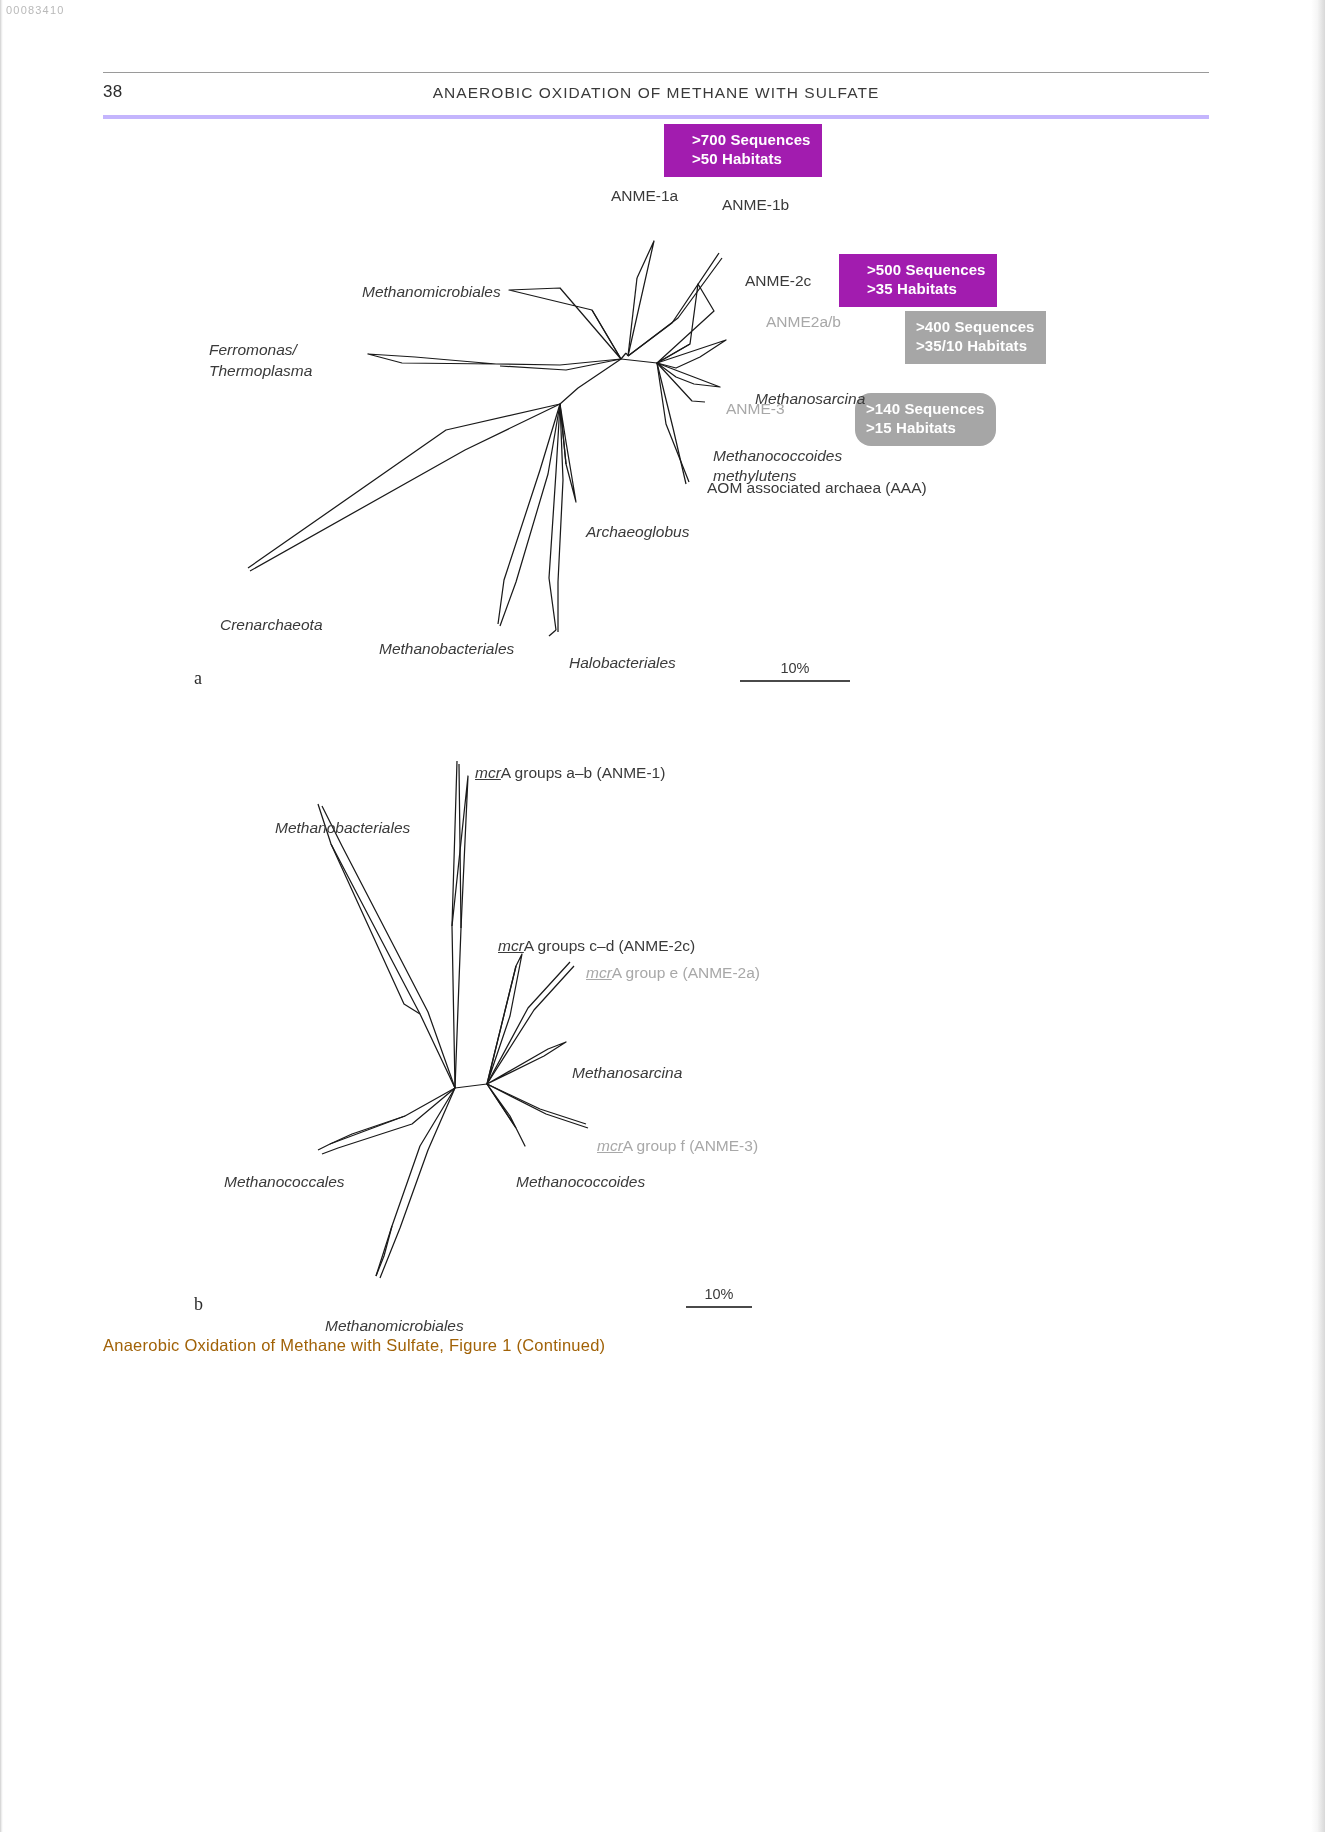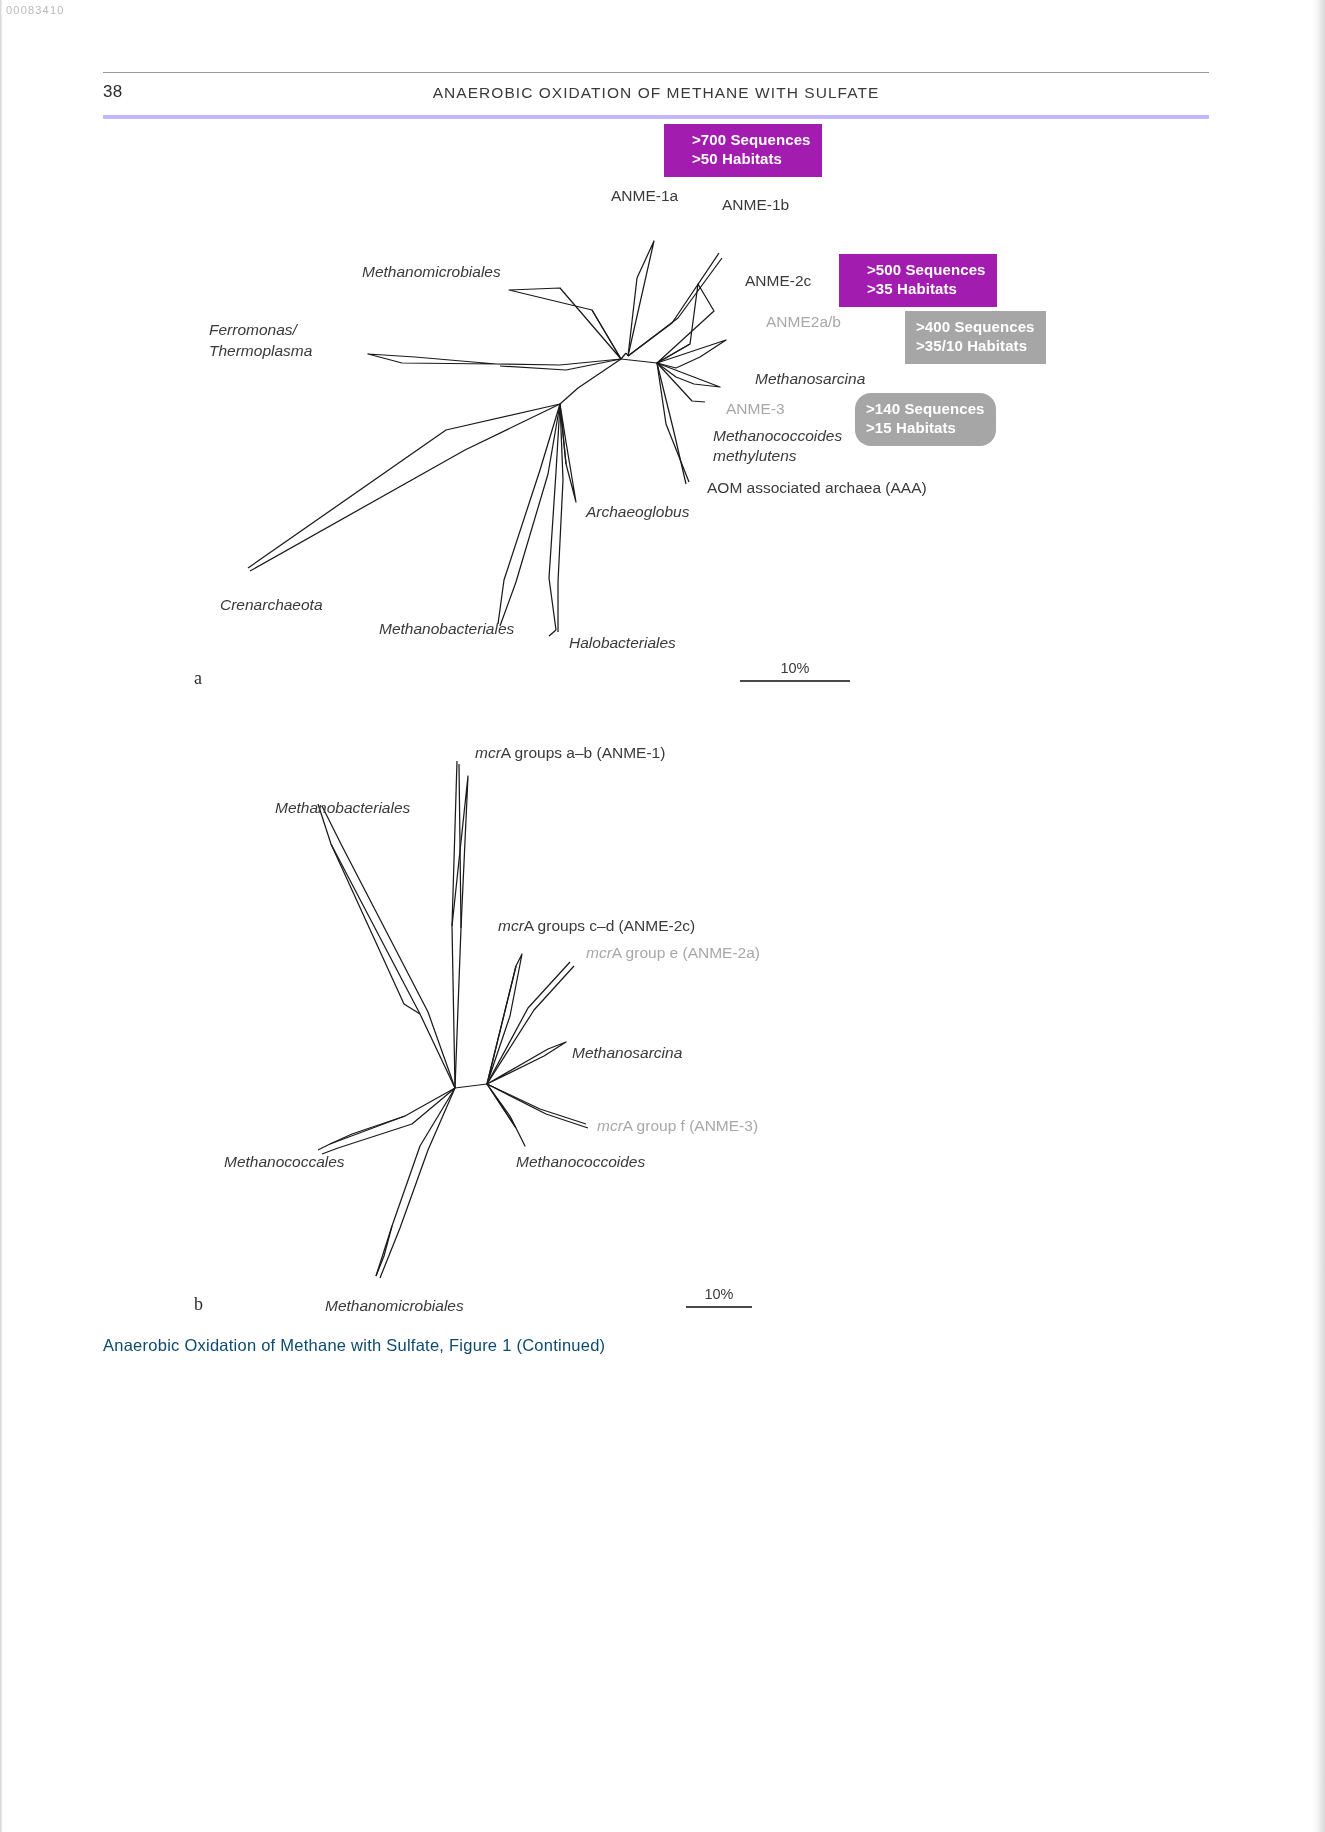--- a/index.html
+++ b/index.html
@@ -43,24 +43,24 @@
   .panel{position:absolute;left:0;width:1325px;}
   #panel-a{top:112px;height:600px;}
   #panel-b{top:716px;height:620px;}
   .tree-svg{position:absolute;left:0;top:0;}
 
   
   .lbl{
     position:absolute;font-family:"Liberation Sans",sans-serif;
     font-size:15.5px;color:#3a3a3a;white-space:nowrap;line-height:1.28;
   }
-  .lbl.ital{font-style:italic;}
+  .lbl.ital{font-style:italic;margin-top:20px;}
   .lbl.faded{color:#a8a8a8;}
   .lbl .rom{font-style:normal;}
-  .lbl .it{font-style:italic;}
+  .lbl .it{font-style:italic;text-decoration:underline;}
 
   
   .callout{
     position:absolute;color:#ffffff;font-weight:bold;
     font-size:15px;line-height:1.26;letter-spacing:.1px;
     padding:7px 11px 8px 11px;white-space:nowrap;
     font-family:"Liberation Sans",sans-serif;
   }
   .callout.dark{background:#a21caf;padding-left:28px;}
   .callout.light{background:#a6a6a6;}
@@ -74,21 +74,21 @@
     font-size:14.5px;color:#3a3a3a;
   }
   .panel-letter{
     position:absolute;font-size:18px;color:#2b2b2b;
     font-family:"Liberation Serif",serif;
   }
 
   
   #figure-caption{
     position:absolute;left:103px;top:1336px;
-    font-size:16.5px;color:#0c4a6e;letter-spacing:.25px;
+    font-size:16.5px;color:#a16207;letter-spacing:.25px;
   }
 </style>
 </head>
 <body>
 
 <div class="page">
 
   <div id="scan-edge-left"></div>
   <div id="scan-edge-right"></div>
   <div id="scan-watermark">00083410</div>

